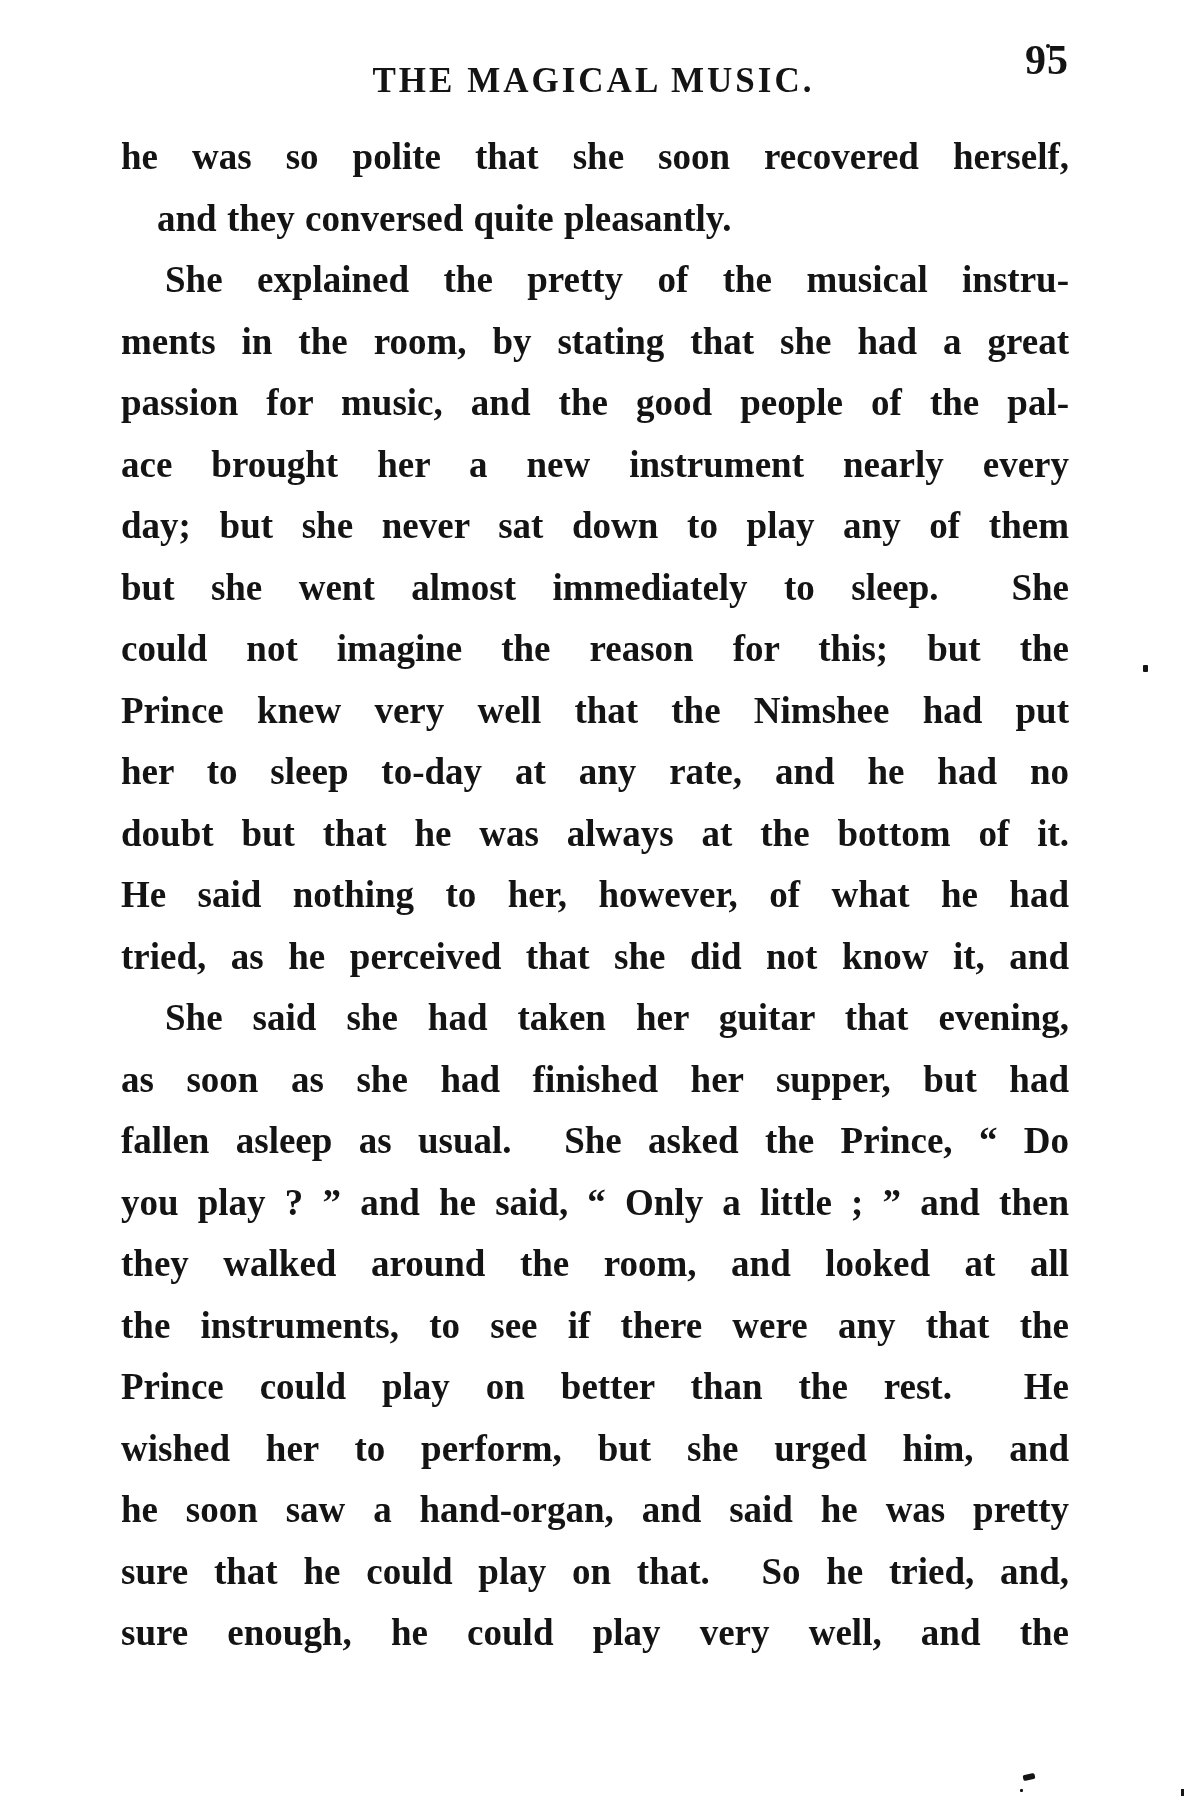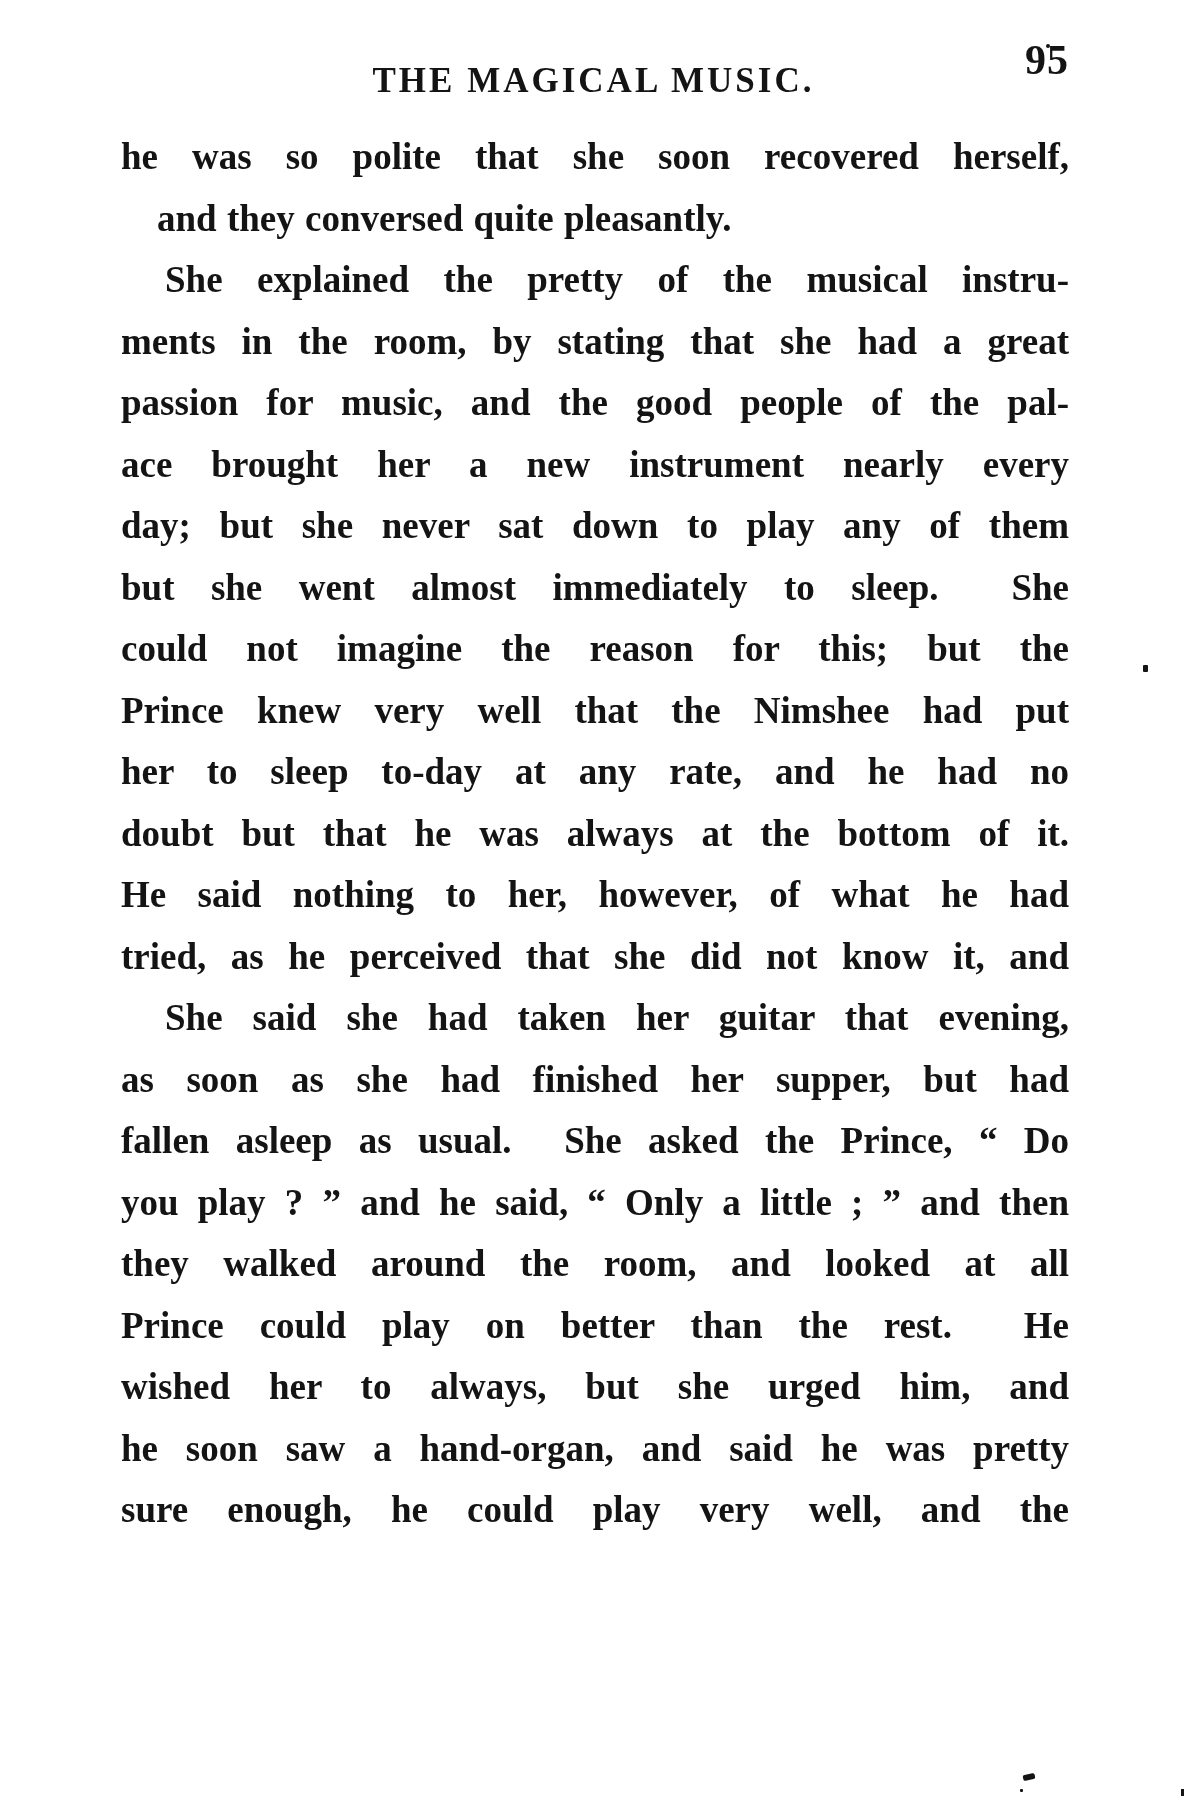--- a/index.html
+++ b/index.html
@@ -83,23 +83,25 @@
       <div class="line">Prince knew very well that the Nimshee had put</div>
       <div class="line">her to sleep to-day at any rate, and he had no</div>
       <div class="line">doubt but that he was always at the bottom of it.</div>
       <div class="line">He said nothing to her, however, of what he had</div>
       <div class="line">tried, as he perceived that she did not know it, and</div>
       <div class="line indent">She said she had taken her guitar that evening,</div>
       <div class="line">as soon as she had finished her supper, but had</div>
       <div class="line">fallen asleep as usual.&nbsp; She asked the Prince, “ Do</div>
       <div class="line">you play ? ” and he said, “ Only a little ; ” and then</div>
       <div class="line">they walked around the room, and looked at all</div>
+      <div class="line">the instruments, to see if there were any that the</div>
       <div class="line">Prince could play on better than the rest.&nbsp; He</div>
-      <div class="line">wished her to always, but she urged him, and</div>
+      <div class="line">wished her to perform, but she urged him, and</div>
       <div class="line">he soon saw a hand-organ, and said he was pretty</div>
+      <div class="line">sure that he could play on that.&nbsp; So he tried, and,</div>
       <div class="line">sure enough, he could play very well, and the</div>
     </div>
 
   <div class="speck s-dot95"></div>
   <div class="speck s-margin"></div>
   <div class="speck s-wing"></div>
   <div class="speck s-wingdot"></div>
   <div class="speck s-edge"></div>
 
 </div>

